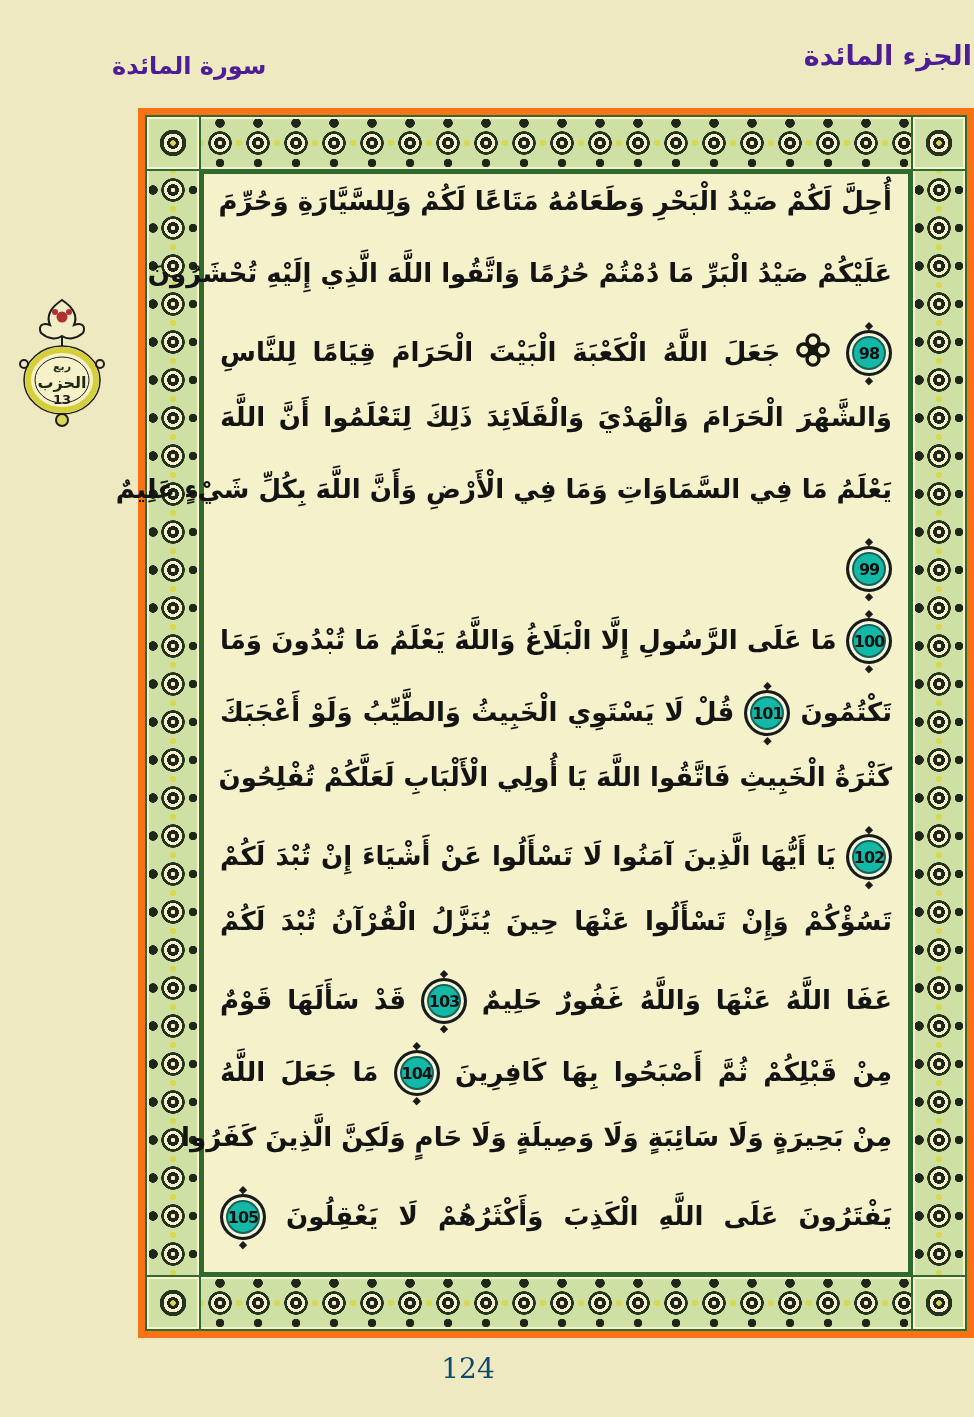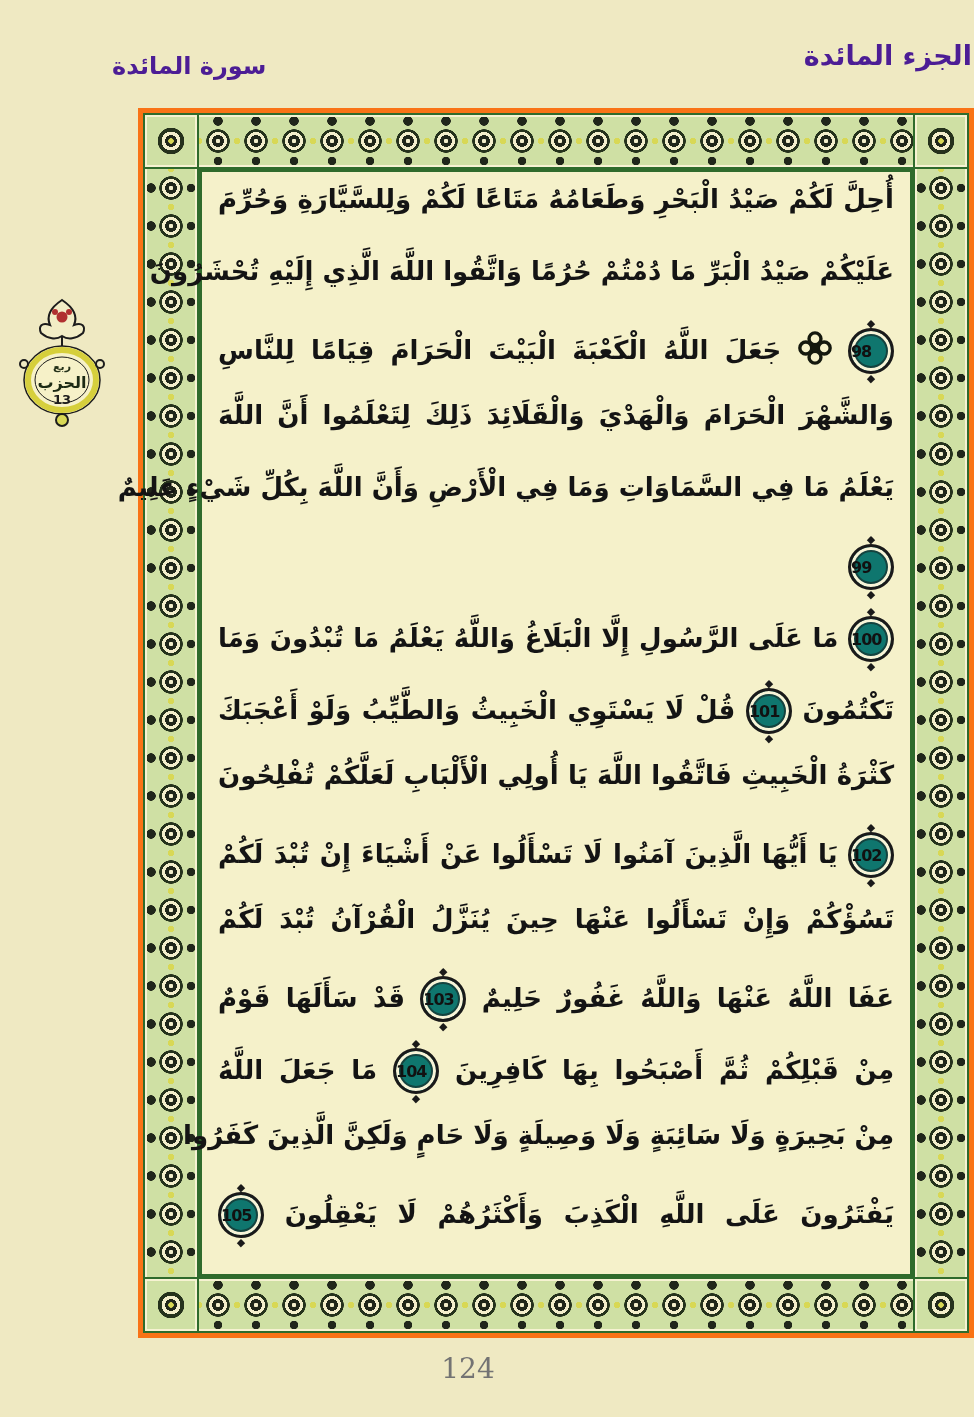--- a/index.html
+++ b/index.html
@@ -8,21 +8,21 @@
     background:#efe9c2;overflow:hidden;
     font-family:"DejaVu Sans",sans-serif;color:#161616;
   }
   
   .hdr{position:absolute;font-weight:700;color:#4c1d95;direction:rtl;white-space:nowrap;}
   .hdr-juz{top:40px;right:2px;font-size:27px;}
   .hdr-surah{top:52px;left:112px;font-size:24px;}
   
   .frame{
     position:absolute;left:138px;top:108px;width:836px;height:1230px;
-    border:5px solid #f97316;box-sizing:border-box;background:#f5f1ca;
+    border:7px solid #f97316;box-sizing:border-box;background:#f5f1ca;
   }
   .band{position:absolute;background-color:#cfe0a4;}
   .band-h{
     left:56px;right:56px;height:56px;
     box-shadow:inset 0 2px 0 #2f6b2c, inset 0 -2px 0 #2f6b2c, inset 0 4px 0 #f6f2d2, inset 0 -4px 0 #f6f2d2;
     background-image:
       radial-gradient(circle at 19px 28px, #f3eecb 0 2px, transparent 2.5px),
       radial-gradient(circle at 19px 28px, #20261a 0 6px, #f3eecb 6px 9px, #25321c 9px 11.5px, transparent 12px),
       radial-gradient(circle at 19px 8px,  #20261a 0 4.5px, transparent 5px),
       radial-gradient(circle at 19px 48px, #20261a 0 4px, transparent 4.5px),
@@ -60,40 +60,40 @@
     border:3px solid #2f6b2c;box-sizing:border-box;background:#f5f1ca;
     padding:12px 16px 0 16px;
   }
   .qline{
     direction:rtl;height:72px;line-height:72px;
     font:700 26px "DejaVu Sans",sans-serif;color:#141414;
     text-align:justify;text-align-last:justify;white-space:nowrap;
   }
   
   .aya{
-    position:relative;display:inline-flex;align-items:center;justify-content:flex-end;
+    position:relative;display:inline-flex;align-items:center;justify-content:center;
     width:46px;height:46px;border-radius:50%;
-    border:3px solid #1a1a1a;background:#0f766e;
+    border:3px solid #1a1a1a;background:#14b8a6;
     box-shadow:inset 0 0 0 3px #f8f4d8, inset 0 0 0 5px rgba(26,26,26,.55);
     vertical-align:middle;box-sizing:border-box;
   }
   .aya-num{font:700 16px "DejaVu Sans",sans-serif;color:#111;letter-spacing:-1px;}
   .aya::before,.aya::after{
     position:absolute;left:50%;transform:translateX(-50%);
     font-size:11px;color:#1a1a1a;line-height:1;
   }
   .aya::before{content:"◆";top:-13px;}
   .aya::after{content:"◆";bottom:-13px;}
   .rub{display:inline-block;vertical-align:middle;}
   
   .hizb{position:absolute;left:12px;top:298px;}
   
   .pagenum{
     position:absolute;left:0;top:1352px;width:936px;text-align:center;
-    font:400 28px "DejaVu Serif",serif;color:#737373;
+    font:400 28px "DejaVu Serif",serif;color:#0c4a6e;
   }
 </style>
 </head>
 <body>
 
 <div class="sheet">
 
   <div class="hdr hdr-juz">الجزء المائدة</div>
   <div class="hdr hdr-surah">سورة المائدة</div>
 

